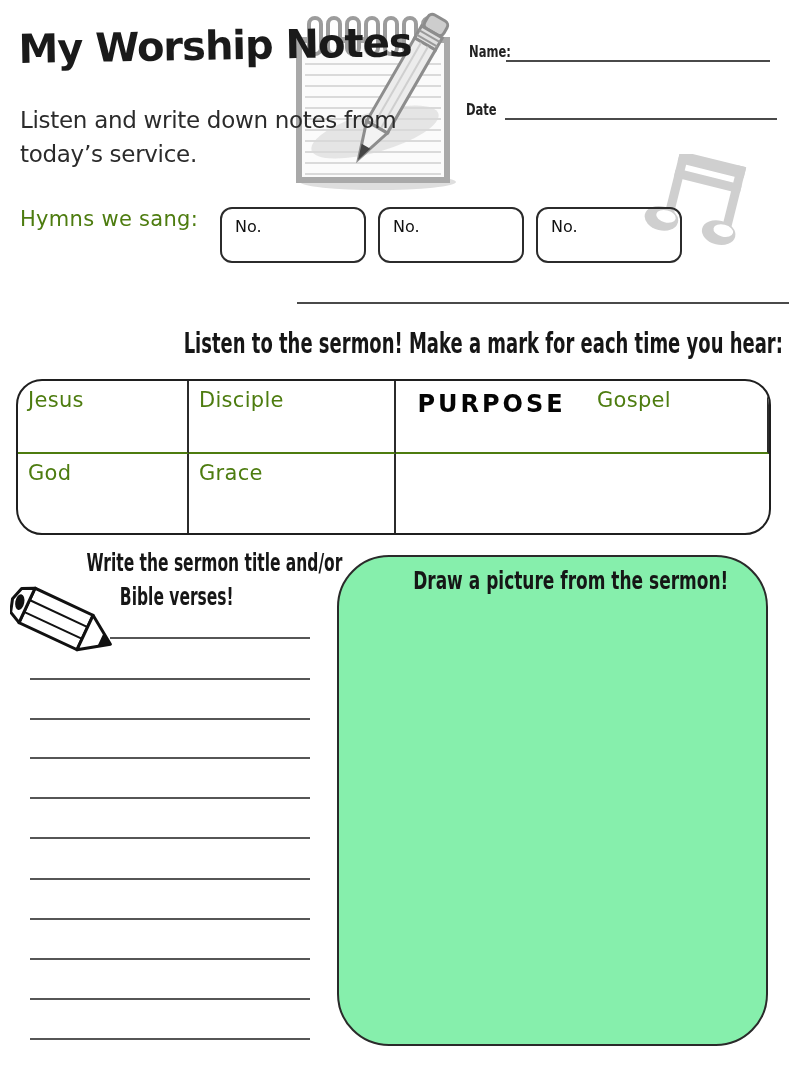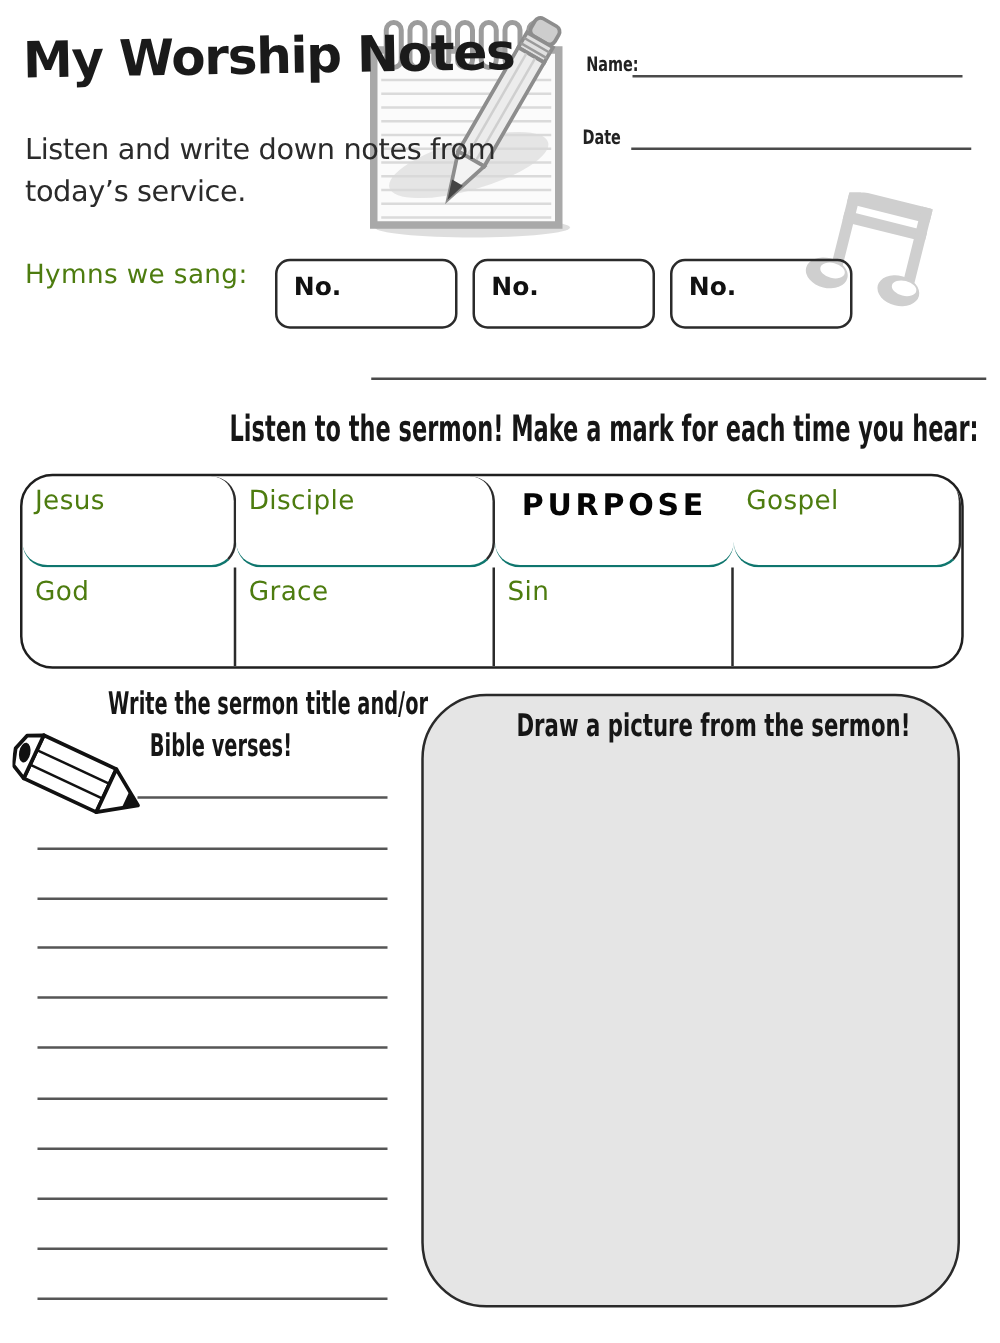--- a/index.html
+++ b/index.html
@@ -36,61 +36,61 @@
 
   
   .hand{font-size:21px;color:#4d7c0f;letter-spacing:0.3px;white-space:nowrap;}
   .hymns-label{left:20px;top:207px;}
   .music-note{left:643px;top:154px;width:112px;height:106px;z-index:0;}
   .hymn-box{
     top:207px;width:142px;height:52px;z-index:2;
     border:2px solid #2b2b2b;border-radius:12px;background:transparent;
   }
   .b1{left:220px;} .b2{left:378px;} .b3{left:536px;}
-  .no{position:absolute;left:13px;top:8px;font-size:20px;font-weight:700;color:#111;}
+  .no{position:absolute;left:13px;top:8px;font-size:16px;font-weight:400;color:#111;}
   .favorite-label{left:20px;top:278px;}
   .favorite-line{left:297px;top:302px;width:492px;}
 
   
   .center-wrap{left:0;top:326px;width:799px;text-align:center;z-index:2;}
   .cond{display:inline-block;white-space:nowrap;font-weight:700;color:#161616;}
   .big{font-size:29px;transform:scaleX(0.62);transform-origin:center;}
   .med{font-size:25px;transform:scaleX(0.62);transform-origin:center;}
   .medwide{font-size:25px;transform:scaleX(0.68);transform-origin:center;}
 
   .tally-table{
     left:16px;top:379px;width:755px;height:156px;z-index:2;
     border:2px solid #1f1f1f;border-radius:26px;overflow:hidden;
     display:grid;box-sizing:border-box;
     grid-template-columns:171px 207px 191px auto;
     grid-template-rows:73px auto;
     background:#fff;
   }
   .cell{position:relative;}
   .cell.vdiv{border-right:2px solid #2b2b2b;}
-  .cell.hdiv{border-bottom:2px solid #0f766e;border-radius:20px;}
+  .cell.hdiv{border-bottom:2px solid #4d7c0f;}
   .cell-label{position:absolute;left:10px;top:7px;}
   .caps-cell{text-align:center;}
   .caps{
     display:inline-block;margin-top:9px;
     font-size:24px;font-weight:700;letter-spacing:3px;color:#050505;
   }
 
   
   .center340{left:8px;width:338px;text-align:center;z-index:2;}
   .sth1{top:548px;} .sth2{top:582px;}
   .pencil{left:10px;top:582px;width:118px;height:82px;z-index:1;}
   .wline{border-top:2px solid #565656;height:0;left:30px;width:280px;z-index:2;}
   .wline.first{left:110px;width:200px;}
 
   
   .draw-box{
     left:337px;top:555px;width:431px;height:491px;z-index:2;
     border:2px solid #2a2a2a;border-radius:52px;box-sizing:border-box;
-    background:#e5e5e5;
+    background:#86efac;
   }
   .draw-heading{width:100%;text-align:center;padding-top:9px;}
 </style>
 </head>
 <body>
 
 <div class="page">
 
   <div class="abs title">My Worship Notes</div>
   <div class="abs subtitle s1">Listen and write down notes from</div>
@@ -192,23 +192,20 @@
     </div>
     <div class="cell vdiv hdiv">
       <span class="hand cell-label">Gospel</span>
     </div>
     <div class="cell vdiv">
       <span class="hand cell-label">God</span>
     </div>
     <div class="cell vdiv">
       <span class="hand cell-label">Grace</span>
     </div>
-    <div class="cell vdiv">
-      <span class="hand cell-label">Sin</span>
-    </div>
   </div>
 
   <div class="abs center340 sth1">
     <span class="cond med">Write the sermon title and/or</span>
   </div>
   <div class="abs center340 sth2">
     <span class="cond med">Bible verses!</span>
   </div>
 
   <div class="abs pencil">

